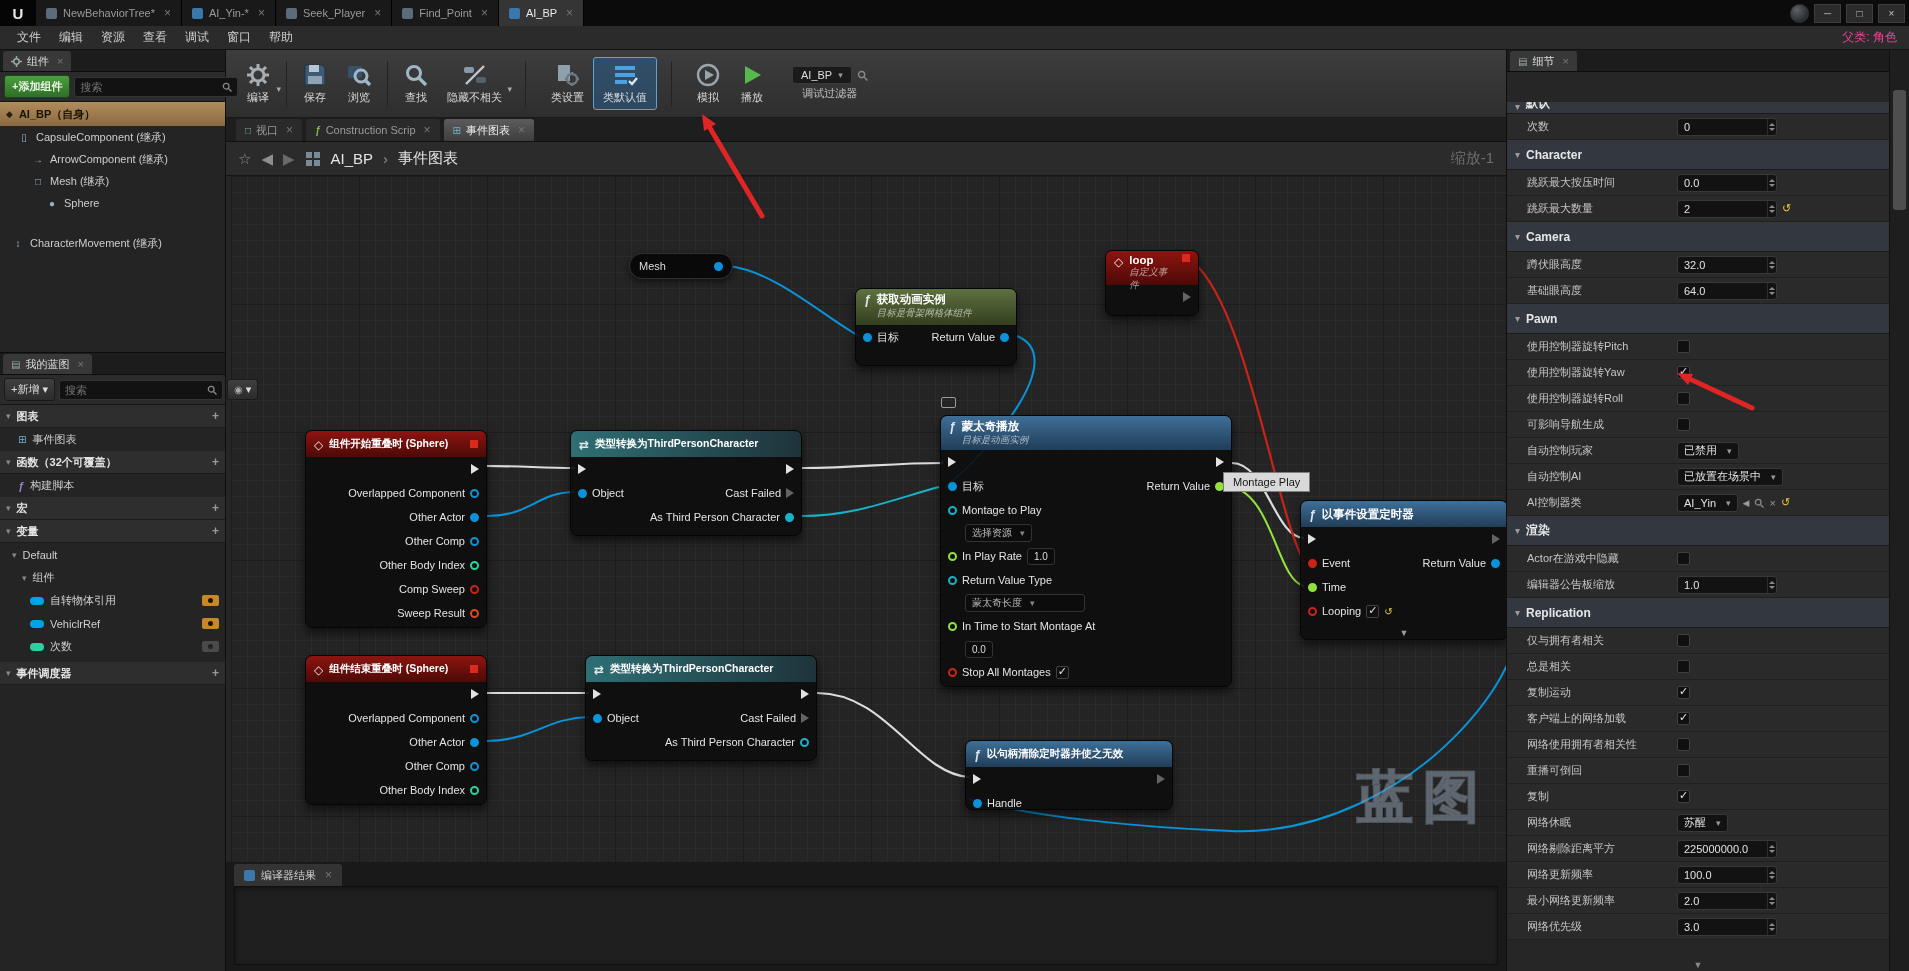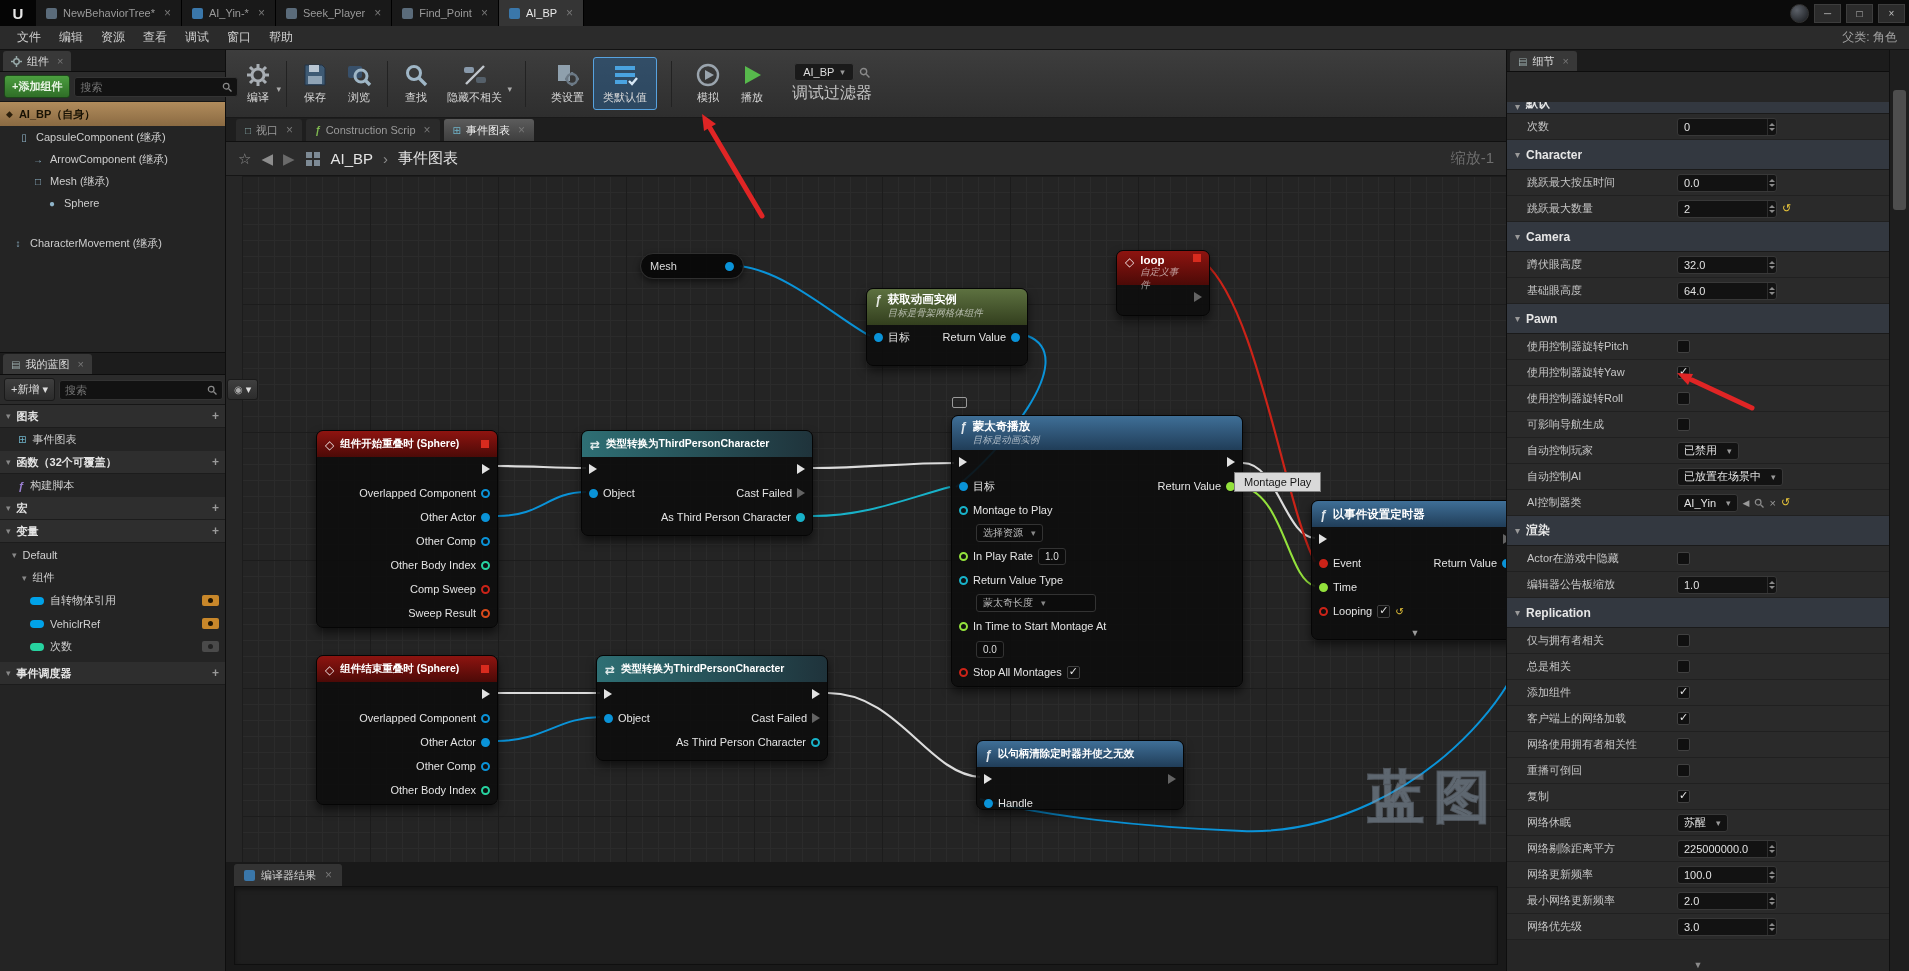--- a/index.html
+++ b/index.html
@@ -41,21 +41,21 @@
 .ticon{width:11px;height:11px;border-radius:2px;background:#5a6b7a;flex:none}
 .ticon.blue{background:#3a77aa}
 .tclose{color:#777;font-size:12px;line-height:1;margin-left:3px}
 .tb-right{margin-left:auto;display:flex;align-items:center;gap:5px;padding-right:4px}
 .persona{width:19px;height:19px;border-radius:50%;background:radial-gradient(circle at 35% 30%,#5c6169,#141619);border:1px solid #333}
 .winbtn{width:27px;height:19px;display:flex;align-items:center;justify-content:center;color:#c2c2c2;font-size:10px;background:#2b2b2b;border:1px solid #3d3d3d}
 
 
 .menubar{position:absolute;left:0;top:26px;width:100%;height:24px;background:#2b2b2b;border-bottom:1px solid #121212;display:flex;align-items:center;padding:0 8px;z-index:10}
 .menu-item{padding:3px 9px;color:#cfcfcf}
-.parent-class{margin-left:auto;color:#a3a3a3;padding-right:4px;white-space:nowrap}
+.parent-class{margin-left:auto;color:#ec4899;padding-right:4px;white-space:nowrap}
 
 
 .ptabbar{height:22px;background:#1c1c1c;display:flex;align-items:flex-end;border-bottom:1px solid #0d0d0d}
 .ptab{display:flex;align-items:center;gap:5px;background:#383838;color:#ddd;font-size:11px;padding:2px 8px;border-radius:3px 3px 0 0;margin-left:3px;height:20px}
 .ptab .tclose{font-size:11px}
 
 
 .left-panel{position:absolute;left:0;top:50px;width:226px;height:921px;background:#242424;border-right:1px solid #0e0e0e;z-index:5}
 .comp-toolbar{display:flex;align-items:center;gap:4px;padding:4px 4px;height:30px;background:#2b2b2b;border-bottom:1px solid #161616}
 .btn-green{background:linear-gradient(#4b9e3f,#2f6e27);color:#eaf5e6;font-size:11px;font-weight:bold;border:1px solid #1c441a;border-radius:3px;padding:3px 7px;white-space:nowrap}
@@ -79,34 +79,34 @@
 .main{position:absolute;left:226px;top:50px;width:1280px;height:921px;background:#262626}
 .toolbar{position:absolute;left:0;top:0;width:100%;height:68px;background:linear-gradient(#3d3d3d,#2e2e2e);border-bottom:1px solid #191919;display:flex;align-items:center;padding:0 4px}
 .tbtn{display:flex;flex-direction:column;align-items:center;justify-content:center;gap:2px;padding:4px 9px;color:#d8d8d8;font-size:11px;border-radius:3px;position:relative}
 .tbtn.active{background:rgba(42,96,146,.5);border:1px solid #57a3e0}
 .tbtn .cap{white-space:nowrap}
 .tb-caret{color:#aaa;font-size:9px;position:absolute;right:-1px;top:26px}
 .tb-sep{width:1px;height:46px;background:#222;margin:0 6px;flex:none}
 .debug{display:flex;flex-direction:column;align-items:center;gap:2px;margin-left:18px}
 .debug-row{display:flex;align-items:center;gap:5px}
 .debug-box{background:#1a1a1a;border:1px solid #3a3a3a;border-radius:3px;color:#ddd;font-size:11px;padding:2px 8px;display:flex;gap:6px;align-items:center}
-.debug-label{font-size:16px;color:#c2c2c2}
+.debug-label{font-size:11px;color:#c2c2c2}
 
 .doc-tabs{position:absolute;left:0;top:68px;width:100%;height:24px;background:#1e1e1e;display:flex;align-items:flex-end;border-bottom:1px solid #101010}
 .dtab{display:flex;align-items:center;gap:5px;height:22px;padding:0 9px;font-size:11px;color:#9a9a9a;background:#2a2a2a;border-radius:3px 3px 0 0;margin-left:4px}
 .dtab.active{background:linear-gradient(#5c5c5c,#3e3e3e);color:#f0f0f0}
 .dtab .dico{font-size:10px;color:#7fb950}
 
 .crumb{position:absolute;left:0;top:92px;width:100%;height:34px;background:#2b2b2b;border-bottom:1px solid #151515;display:flex;align-items:center;gap:10px;padding:0 12px}
 .crumb .nav{font-size:15px;color:#8d8d8d}
 .crumb .bc{font-size:15px;color:#e4e4e4}
 .crumb .zoom{margin-left:auto;font-size:15px;color:#6e6e6e}
 
 
-.graph{position:absolute;left:16px;top:126px;width:1280px;height:686px;overflow:hidden;background-color:#242424;
+.graph{position:absolute;left:5px;top:126px;width:1280px;height:686px;overflow:hidden;background-color:#242424;
  background-image:linear-gradient(#1c1c1c 1px,transparent 1px),linear-gradient(90deg,#1c1c1c 1px,transparent 1px),
  linear-gradient(#2b2b2b 1px,transparent 1px),linear-gradient(90deg,#2b2b2b 1px,transparent 1px);
  background-size:128px 128px,128px 128px,16px 16px,16px 16px}
 .wires{position:absolute;left:0;top:0;z-index:1}
 .wires path{fill:none}
 .w-exec{stroke:#dcdcdc;stroke-width:2.2}
 .w-blue{stroke:#0a93d8;stroke-width:2}
 .w-cyan{stroke:#18b2c9;stroke-width:2}
 .w-green{stroke:#93e13c;stroke-width:2}
 .w-red{stroke:#cb2318;stroke-width:2.2}
@@ -983,21 +983,21 @@
           <span class="cb"></span>
         </span>
       </div>
     <div class="drow">
         <span class="dlabel">总是相关</span>
         <span class="dctrl">
           <span class="cb"></span>
         </span>
       </div>
     <div class="drow">
-        <span class="dlabel">添加组件</span>
+        <span class="dlabel">复制运动</span>
         <span class="dctrl">
           <span class="cb on"></span>
         </span>
       </div>
     <div class="drow">
         <span class="dlabel">客户端上的网络加载</span>
         <span class="dctrl">
           <span class="cb on"></span>
         </span>
       </div>

